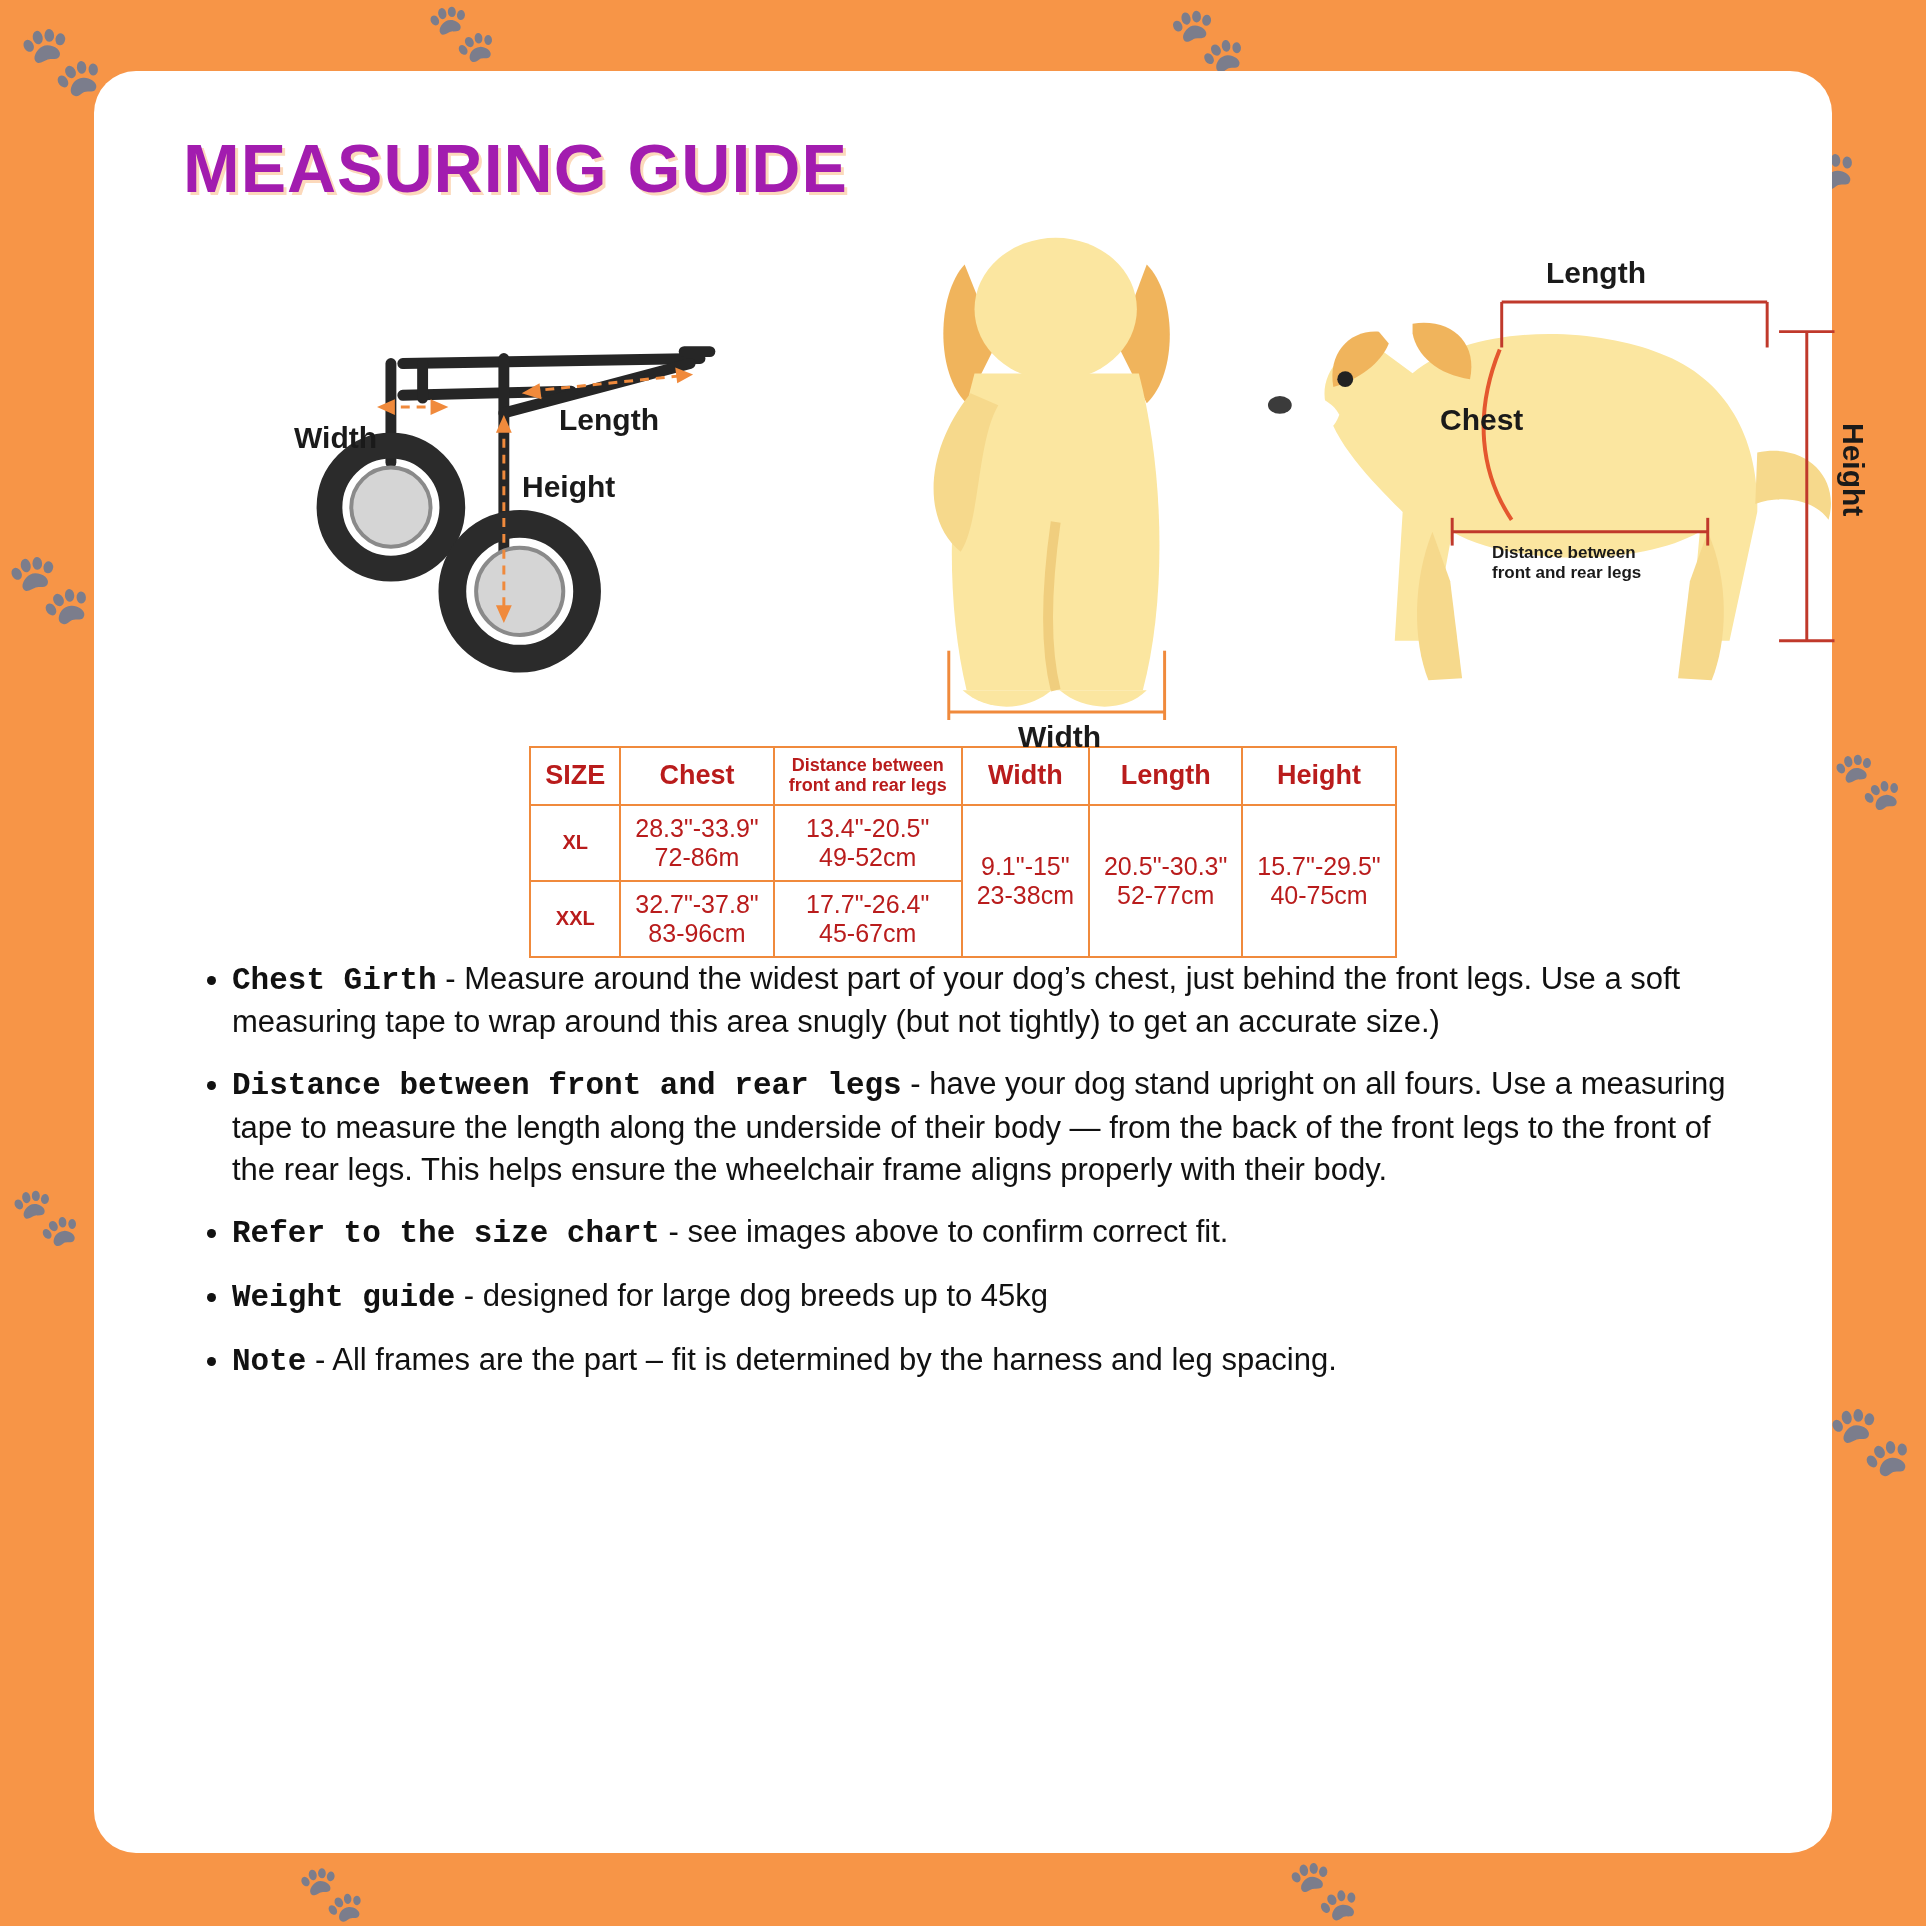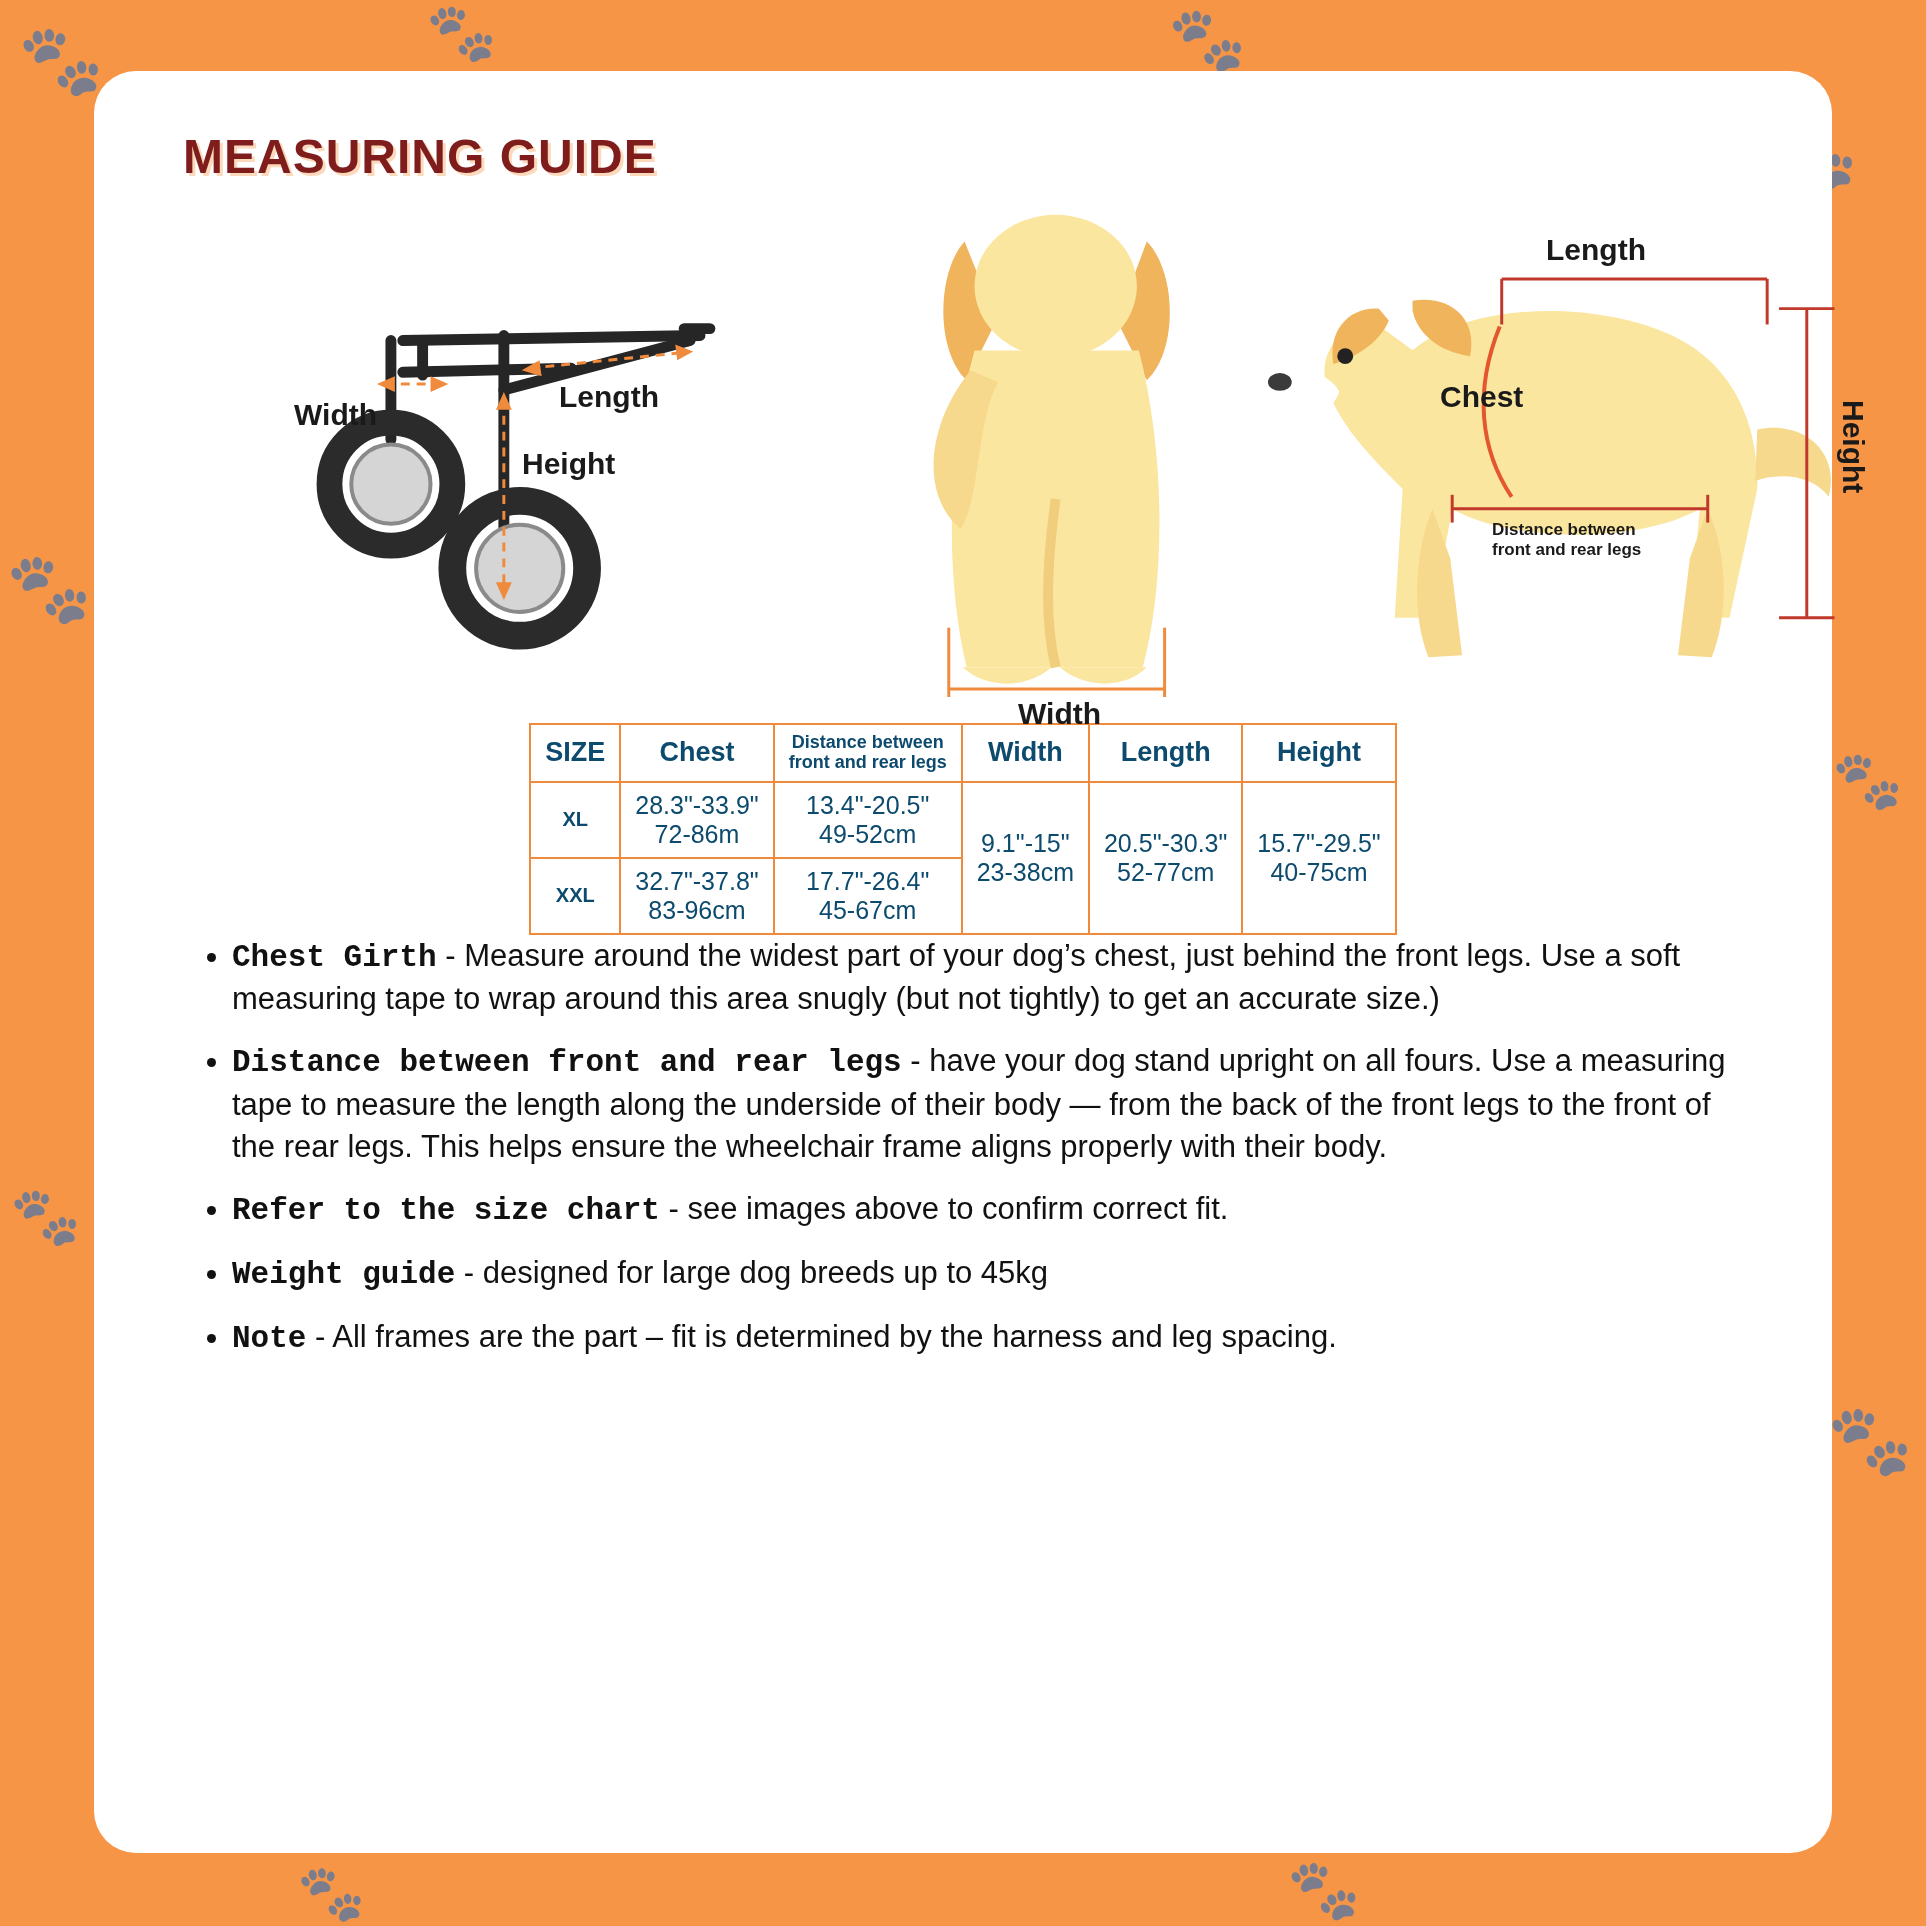--- a/index.html
+++ b/index.html
@@ -23,24 +23,24 @@
   .card {
     position:absolute;
     left:94px; top:71px;
     width:1738px; height:1782px;
     background:#ffffff;
     border-radius:42px;
     padding:40px 51px;
   }
   h1.title {
     margin:18px 0 0 38px;
-    font-size:48px;
+    font-size:68px;
     font-weight:bold;
     letter-spacing:1px;
-    color:#7f1d1d;
+    color:#a21caf;
     text-shadow:3px 3px 0 #fcd9bb;
   }
   
   .diagrams {
     position:relative;
     height:515px;
     margin-top:18px;
   }
   .diag { position:absolute; }
   .lbl {
@@ -51,21 +51,21 @@
     white-space:nowrap;
   }
   .lbl.small { font-size:17px; line-height:1.15; }
   .vert { writing-mode:vertical-rl; }
 
   
   .table-wrap { display:flex; justify-content:center; margin-top:6px; }
   table.size {
     border-collapse:collapse;
     font-size:25px;
-    color:#0c4a6e;
+    color:#b91c1c;
   }
   table.size th, table.size td {
     border:2px solid #F08A3C;
     text-align:center;
     padding:8px 14px;
     font-weight:normal;
   }
   table.size th { font-weight:bold; font-size:27px; }
   table.size th.tiny { font-size:18px; line-height:1.1; font-weight:bold; }
   table.size td.sz { font-weight:bold; font-size:20px; }

